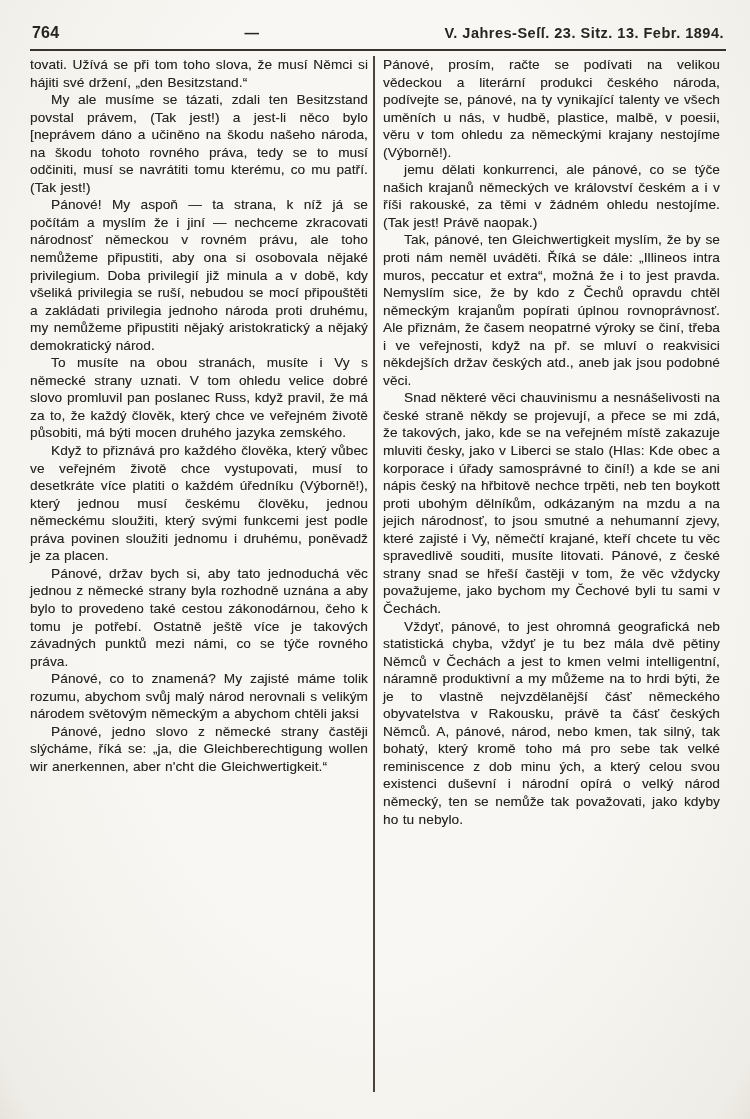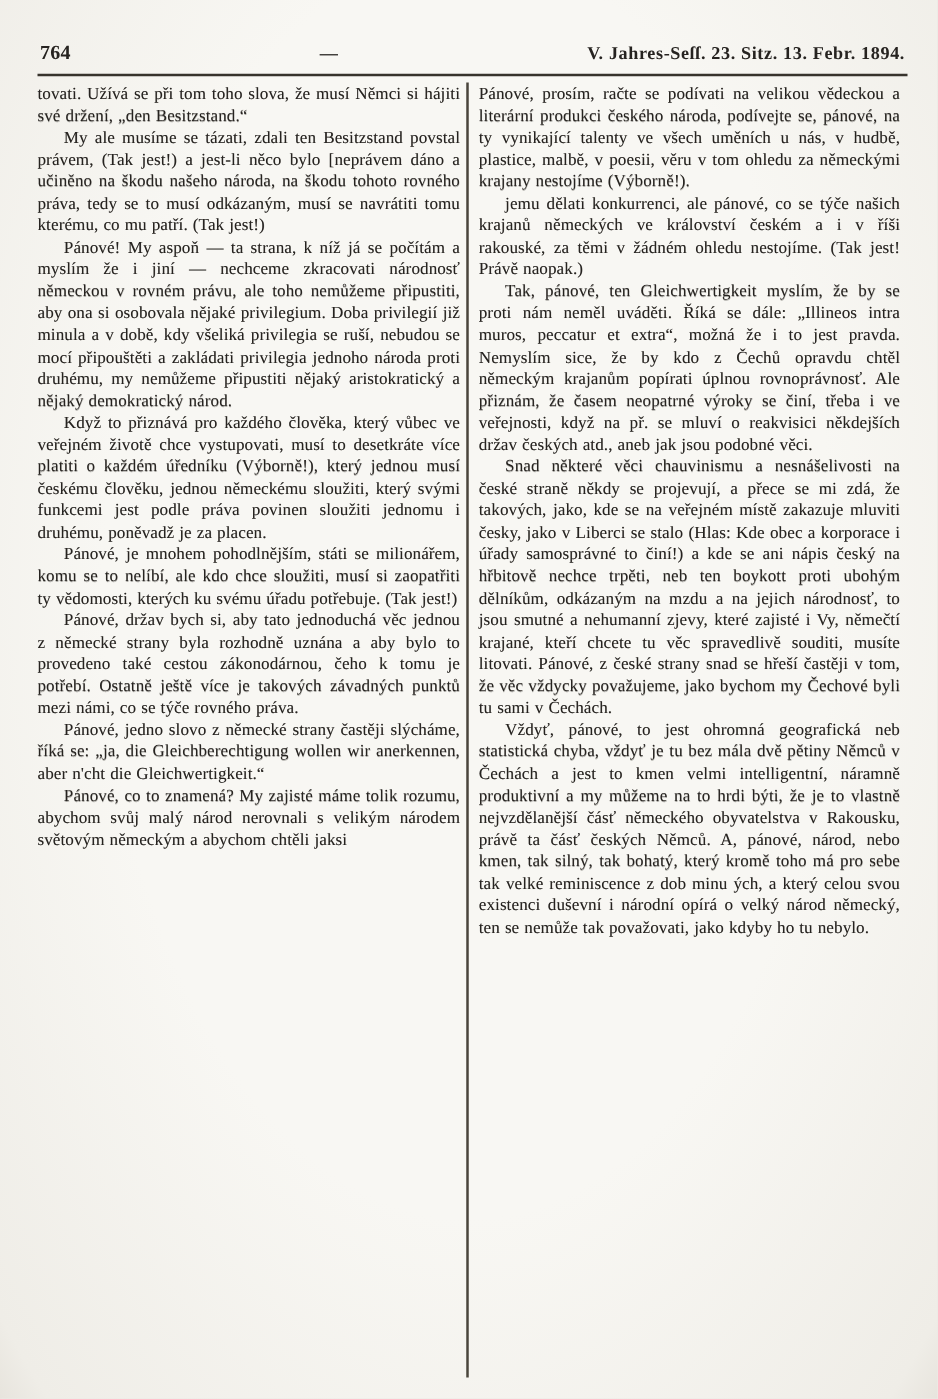--- a/index.html
+++ b/index.html
@@ -8,23 +8,23 @@
     width: 750px;
     height: 1119px;
     background: #eceae5;
     overflow: hidden;
   }
   .page {
     position: relative;
     width: 750px;
     height: 1119px;
     box-sizing: border-box;
-    padding: 32px 24px 0 30px;
+    padding: 22px 24px 0 30px;
     background: radial-gradient(ellipse at 50% 42%, #f8f7f3 55%, #efede7 95%, #e7e4dd 100%);
-    font-family: Liberation Serif, serif;
+    font-family: Liberation Sans, sans-serif;
     color: #262320;
   }
   .page-header {
     display: flex;
     justify-content: space-between;
     align-items: baseline;
     font-size: 14.5px;
     font-weight: bold;
     letter-spacing: 0.2px;
     padding: 2px 2px 7px 2px;
@@ -67,27 +67,27 @@
   <header class="page-header">
     <span class="num">764</span>
     <span>—</span>
     <span class="fraktur">V. Jahres-Seſſ. 23. Sitz. 13. Febr. 1894.</span>
   </header>
 
   <main class="columns">
     <section class="col left">
 
     <p>tovati. Užívá se při tom toho slova, že musí Němci si hájiti své držení, „den Besitzstand.“</p>
-        <p>My ale musíme se tázati, zdali ten Besitzstand povstal právem, (Tak jest!) a jest-li něco bylo [neprávem dáno a učiněno na škodu našeho národa, na škodu tohoto rovného práva, tedy se to musí odkázaným, musí se navrátiti tomu kterému, co mu patří. (Tak jest!)</p>
+        <p>My ale musíme se tázati, zdali ten Besitzstand povstal právem, (Tak jest!) a jest-li něco bylo [neprávem dáno a učiněno na škodu našeho národa, na škodu tohoto rovného práva, tedy se to musí odčiniti, musí se navrátiti tomu kterému, co mu patří. (Tak jest!)</p>
         <p>Pánové! My aspoň — ta strana, k níž já se počítám a myslím že i jiní — nechceme zkracovati národnosť německou v rovném právu, ale toho nemůžeme připustiti, aby ona si osobovala nějaké privilegium. Doba privilegií již minula a v době, kdy všeliká privilegia se ruší, nebudou se mocí připouštěti a zakládati privilegia jednoho národa proti druhému, my nemůžeme připustiti nějaký aristokratický a nějaký demokratický národ.</p>
+        <p>To musíte na obou stranách, musíte i Vy s německé strany uznati. V tom ohledu velice dobré slovo promluvil pan poslanec Russ, když pravil, že má za to, že každý člověk, který chce ve veřejném životě působiti, má býti mocen druhého jazyka zemského.</p>
         <p>Když to přiznává pro každého člověka, který vůbec ve veřejném životě chce vystupovati, musí to desetkráte více platiti o každém úředníku (Výborně!), který jednou musí českému člověku, jednou německému sloužiti, který svými funkcemi jest podle práva povinen sloužiti jednomu i druhému, poněvadž je za placen.</p>
-        <p>Pánové, je mnohem pohodlnějším, státi se milionářem, komu se to nelíbí, ale kdo chce sloužiti, musí si zaopatřiti ty vědomosti, kterých ku svému úřadu potřebuje. (Tak jest!)</p>
         <p>Pánové, držav bych si, aby tato jednoduchá věc jednou z německé strany byla rozhodně uznána a aby bylo to provedeno také cestou zákonodárnou, čeho k tomu je potřebí. Ostatně ještě více je takových závadných punktů mezi námi, co se týče rovného práva.</p>
+        <p>Pánové, co to znamená? My zajisté máme tolik rozumu, abychom svůj malý národ nerovnali s velikým národem světovým německým a abychom chtěli jaksi</p>
         <p>Pánové, jedno slovo z německé strany častěji slýcháme, říká se: „ja, die Gleichberechtigung wollen wir anerkennen, aber n'cht die Gleichwertigkeit.“</p>
-        <p>Pánové, co to znamená? My zajisté máme tolik rozumu, abychom svůj malý národ nerovnali s velikým národem světovým německým a abychom chtěli jaksi</p>
       </section>
     <div class="divider"></div>
     <section class="col right">
 
     <p>Pánové, prosím, račte se podívati na velikou vědeckou a literární produkci českého národa, podívejte se, pánové, na ty vynikající talenty ve všech uměních u nás, v hudbě, plastice, malbě, v poesii, věru v tom ohledu za německými krajany nestojíme (Výborně!).</p>
         <p>jemu dělati konkurrenci, ale pánové, co se týče našich krajanů německých ve království českém a i v říši rakouské, za těmi v žádném ohledu nestojíme. (Tak jest! Právě naopak.)</p>
         <p>Tak, pánové, ten Gleichwertigkeit myslím, že by se proti nám neměl uváděti. Říká se dále: „Illineos intra muros, peccatur et extra“, možná že i to jest pravda. Nemyslím sice, že by kdo z Čechů opravdu chtěl německým krajanům popírati úplnou rovnoprávnosť. Ale přiznám, že časem neopatrné výroky se činí, třeba i ve veřejnosti, když na př. se mluví o reakvisici někdejších držav českých atd., aneb jak jsou podobné věci.</p>
         <p>Snad některé věci chauvinismu a nesnášelivosti na české straně někdy se projevují, a přece se mi zdá, že takových, jako, kde se na veřejném místě zakazuje mluviti česky, jako v Liberci se stalo (Hlas: Kde obec a korporace i úřady samosprávné to činí!) a kde se ani nápis český na hřbitově nechce trpěti, neb ten boykott proti ubohým dělníkům, odkázaným na mzdu a na jejich národnosť, to jsou smutné a nehumanní zjevy, které zajisté i Vy, němečtí krajané, kteří chcete tu věc spravedlivě souditi, musíte litovati. Pánové, z české strany snad se hřeší častěji v tom, že věc vždycky považujeme, jako bychom my Čechové byli tu sami v Čechách.</p>
         <p>Vždyť, pánové, to jest ohromná geografická neb statistická chyba, vždyť je tu bez mála dvě pětiny Němců v Čechách a jest to kmen velmi intelligentní, náramně produktivní a my můžeme na to hrdi býti, že je to vlastně nejvzdělanější čásť německého obyvatelstva v Rakousku, právě ta čásť českých Němců. A, pánové, národ, nebo kmen, tak silný, tak bohatý, který kromě toho má pro sebe tak velké reminiscence z dob minu ých, a který celou svou existenci duševní i národní opírá o velký národ německý, ten se nemůže tak považovati, jako kdyby ho tu nebylo.</p>
       </section>

